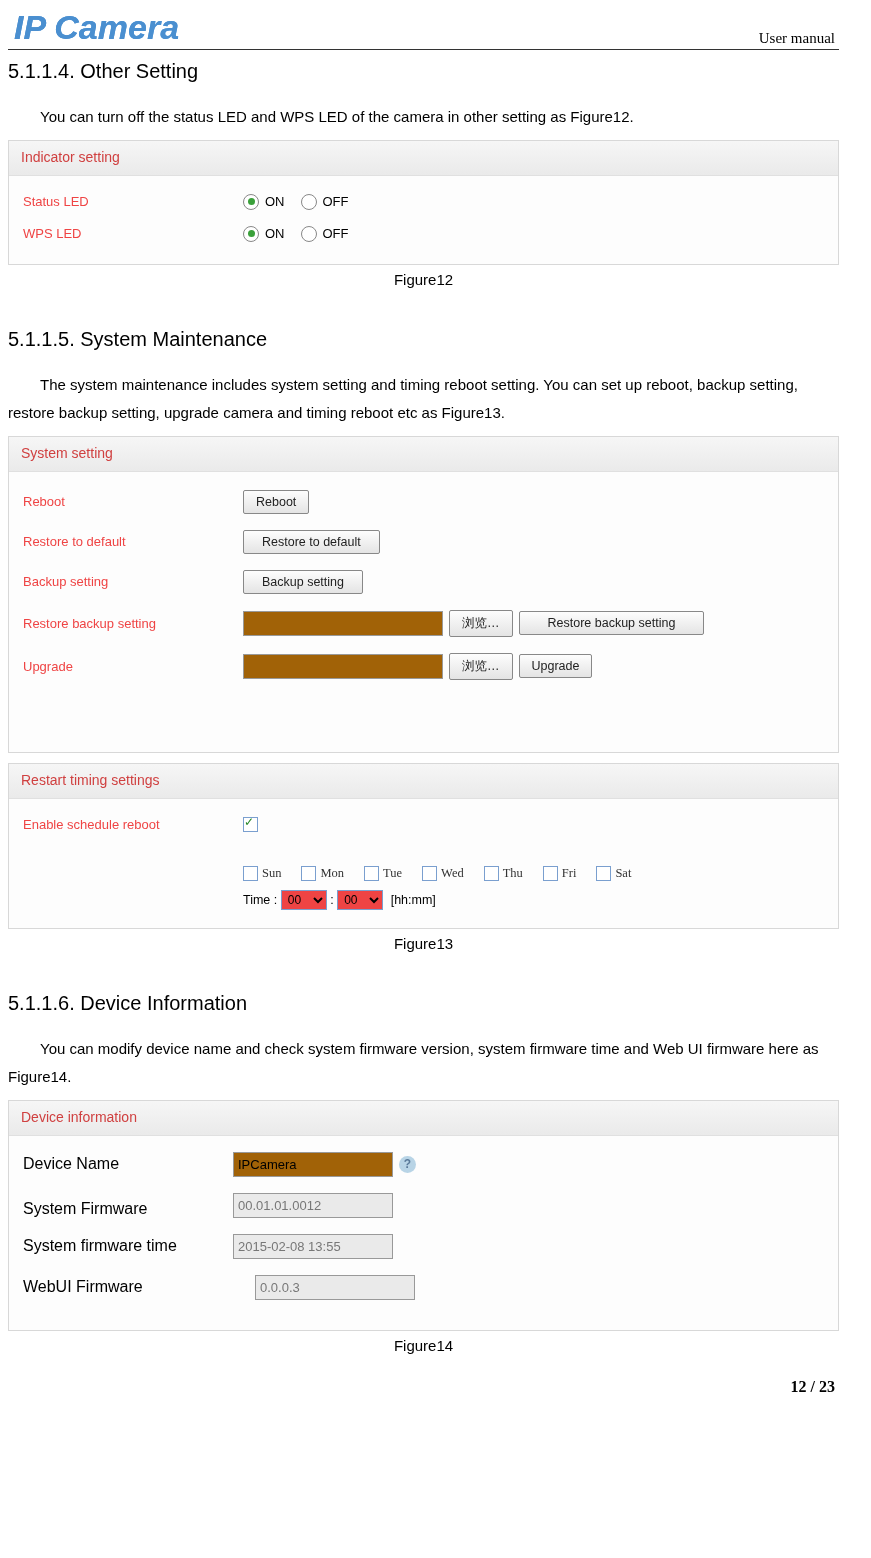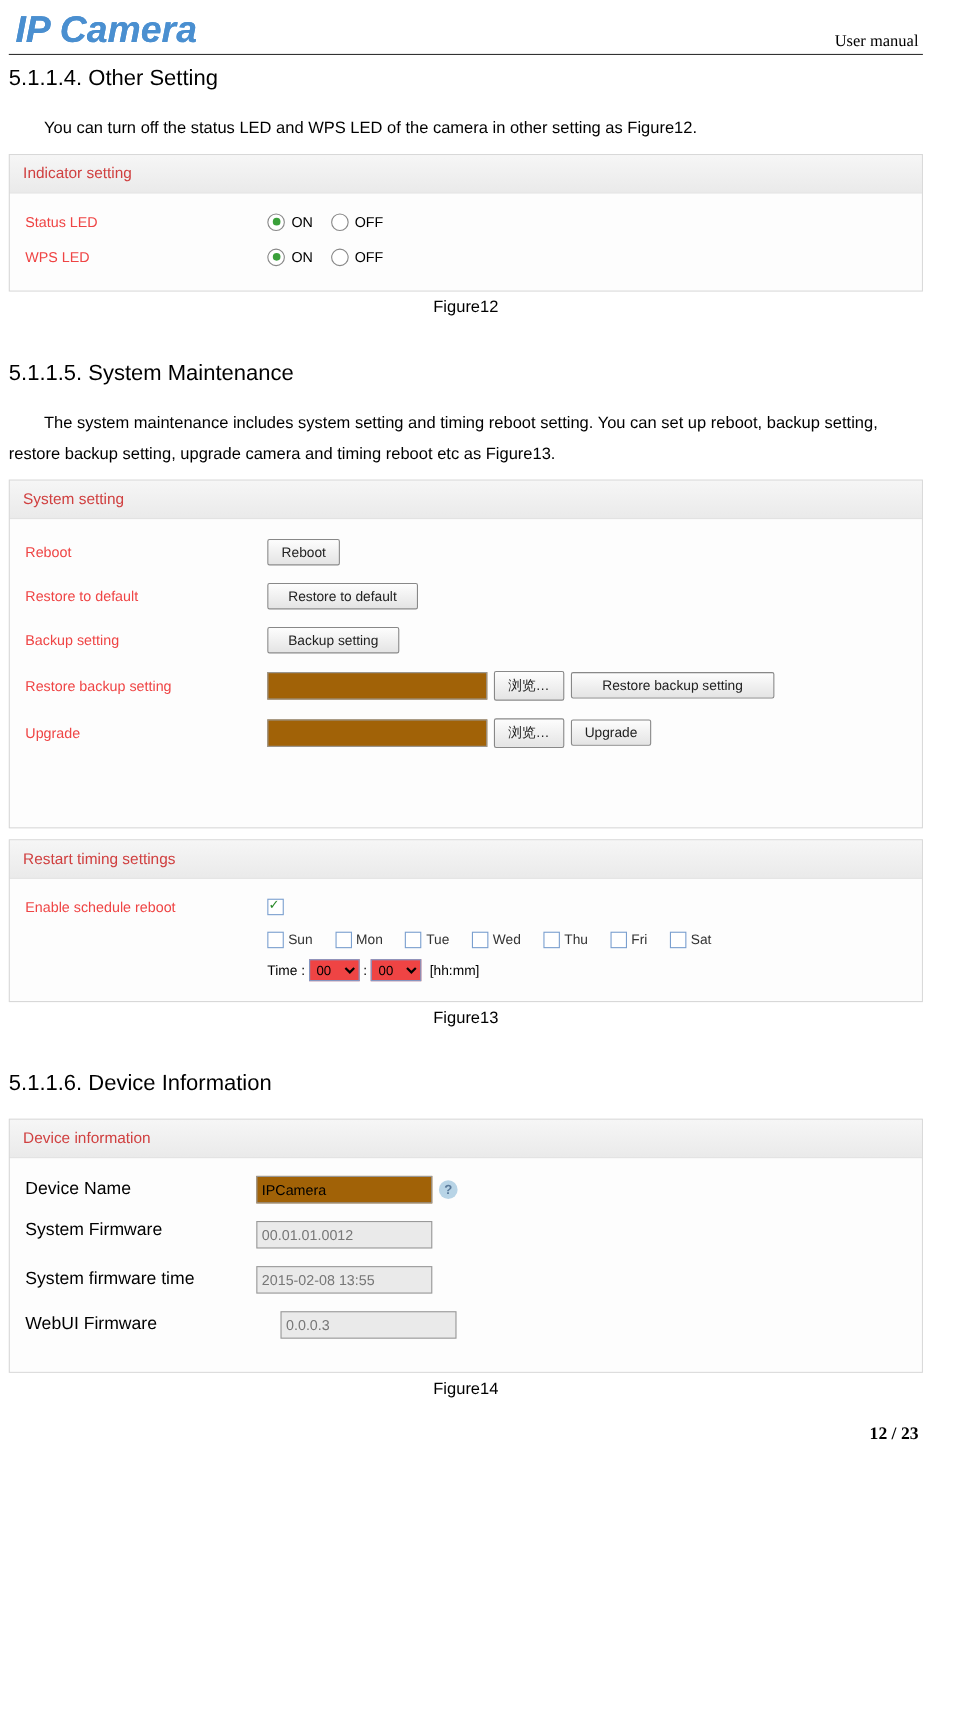--- a/index.html
+++ b/index.html
@@ -188,21 +188,22 @@
     margin-top: 24px;
     padding-right: 4px;
   }
   .time-row {
     padding-left: 220px;
     font-size: 12.5px;
     margin-top: 8px;
   }
   .days-row {
     padding-left: 220px;
-    margin-top: 6px;
+    margin-top: 24px;
+    font-family: Liberation Serif, serif;
   }
   .gap { display:inline-block; width:6px; }
 </style>
 </head>
 <body>
 
 <div class="page">
 
   <div class="header-row">
     <div class="logo">IP Camera</div>
@@ -292,33 +293,34 @@
         <select class="sel"><option>00</option></select>
         <span> : </span>
         <select class="sel"><option>00</option></select>
         <span style="margin-left:4px;">[hh:mm]</span>
       </div>
     </div>
   </div>
   <div class="figure-caption">Figure13</div>
 
   <h2 class="section-heading mt">5.1.1.6. Device Information</h2>
+  <p class="body-text">You can modify device name and check system firmware version, system firmware time and Web UI firmware here as Figure14.</p>
 
   <div class="panel">
     <div class="panel-title">Device information</div>
     <div class="panel-body">
       <div class="stack-row">
         <div style="display:flex;align-items:center;">
           <div class="flabel" style="width:210px;">Device Name</div>
           <input class="text-input" style="width: 150px;" value="IPCamera">
           <span class="help-circle">?</span>
         </div>
       </div>
       <div class="stack-row">
-        <div style="display:flex;align-items:flex-start;">
+        <div style="display:flex;align-items:flex-end;">
           <div class="flabel" style="width:210px;">System Firmware</div>
           <input class="text-input ro" readonly="" value="00.01.01.0012" style="">
         </div>
       </div>
       <div class="stack-row">
         <div style="display:flex;align-items:center;">
           <div class="flabel" style="width:210px;">System firmware time</div>
           <input class="text-input ro" readonly="" value="2015-02-08 13:55" style="">
         </div>
       </div>

